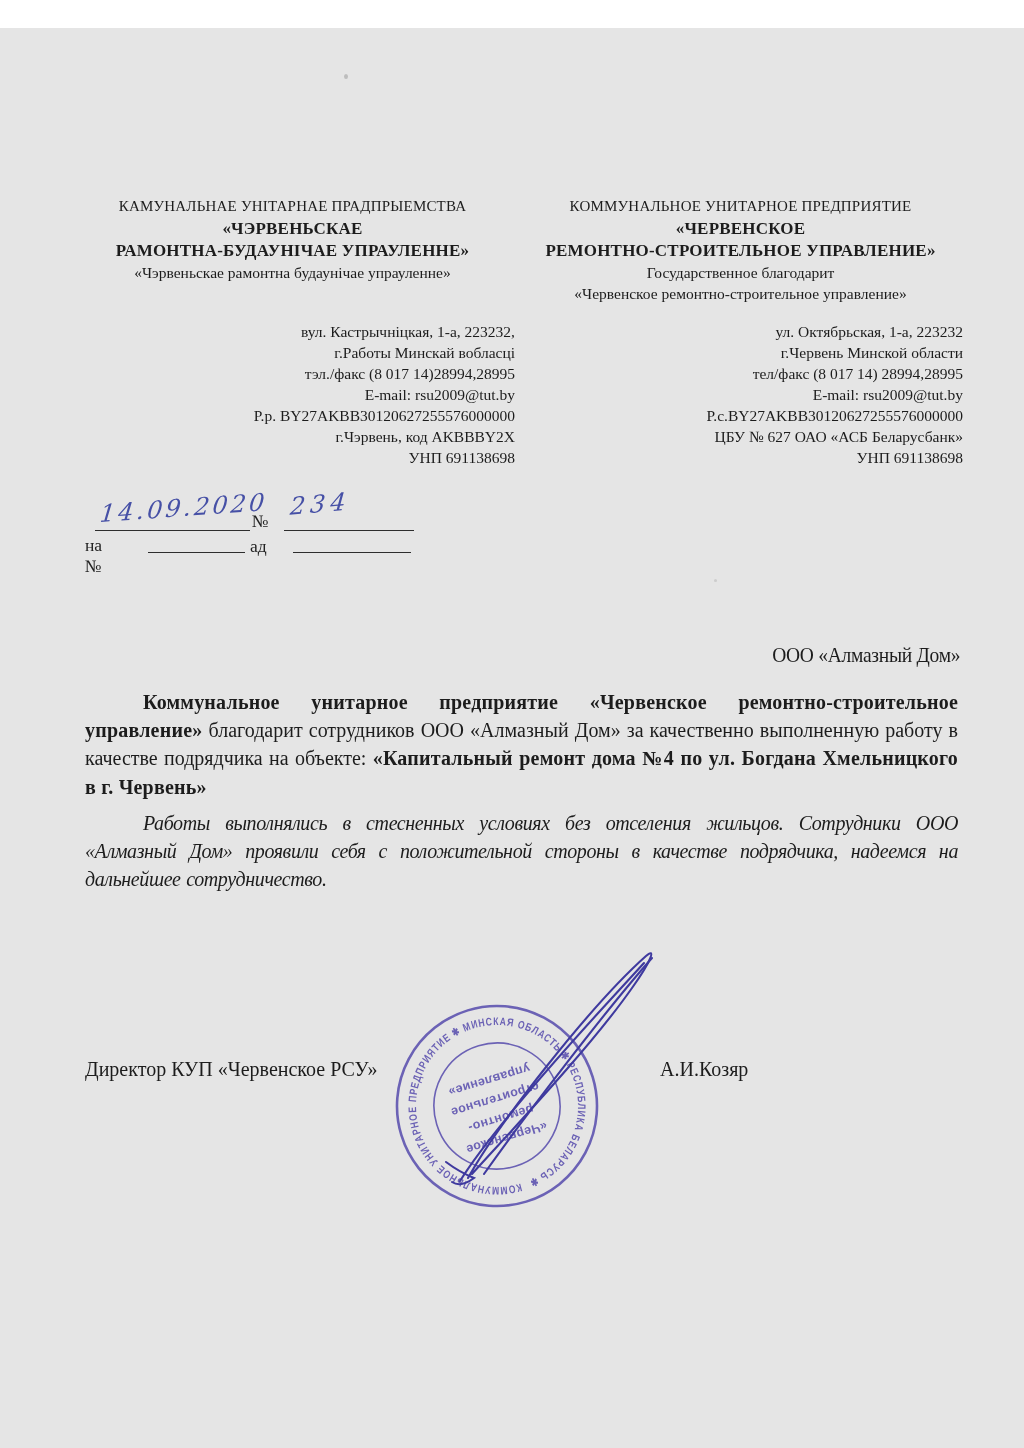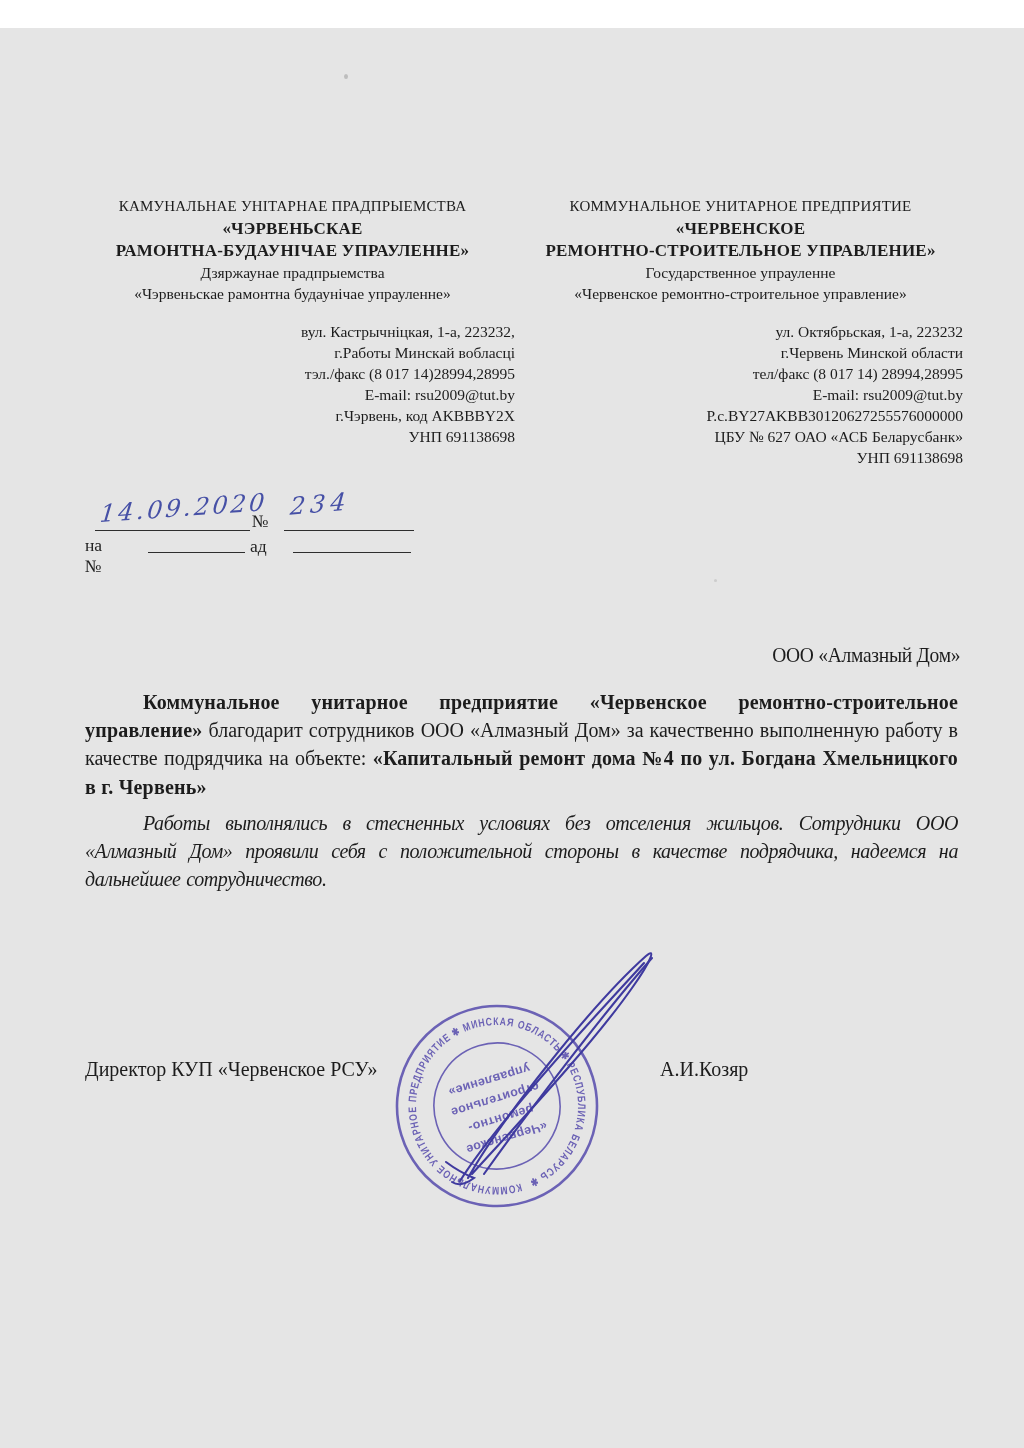--- a/index.html
+++ b/index.html
@@ -58,37 +58,37 @@
 
 <div id="page">
 
   <div class="speck" id="speck1"></div>
   <div class="speck" id="speck2"></div>
 
   <div class="lh lh-left">
     <div class="type-line">КАМУНАЛЬНАЕ УНІТАРНАЕ ПРАДПРЫЕМСТВА</div>
     <div class="org-bold">«ЧЭРВЕНЬСКАЕ</div>
     <div class="org-bold">РАМОНТНА-БУДАУНІЧАЕ УПРАУЛЕННЕ»</div>
-    <div class="sub">Дзяржаунае прадпрыемства</div>
     <div class="sub">«Чэрвеньскае  рамонтна будаунічае упрауленне»</div>
   </div>
   <div class="addr addr-left">
     <div>вул. Кастрычніцкая, 1-а, 223232,</div>
     <div>г.Работы Минскай вобласці</div>
     <div>тэл./факс (8 017 14)28994,28995</div>
     <div>E-mail: rsu2009@tut.by</div>
+    <div>Р.р. BY27AKBB30120627255576000000</div>
     <div>г.Чэрвень, код   AKBBBY2X</div>
     <div>УНП 691138698</div>
   </div>
 
   <div class="lh lh-right">
     <div class="type-line">КОММУНАЛЬНОЕ УНИТАРНОЕ ПРЕДПРИЯТИЕ</div>
     <div class="org-bold">«ЧЕРВЕНСКОЕ</div>
     <div class="org-bold">РЕМОНТНО-СТРОИТЕЛЬНОЕ УПРАВЛЕНИЕ»</div>
-    <div class="sub">Государственное упрауленне</div>
+    <div class="sub">Государственное благодарит</div>
     <div class="sub">«Червенское ремонтно-строительное  управление»</div>
   </div>
   <div class="addr addr-right">
     <div>ул. Октябрьская, 1-а, 223232</div>
     <div>г.Червень Минской области</div>
     <div>тел/факс (8 017  14) 28994,28995</div>
     <div>E-mail:  rsu2009@tut.by</div>
     <div>Р.с.BY27AKBB30120627255576000000</div>
     <div>ЦБУ № 627 ОАО «АСБ Беларусбанк»</div>
     <div>УНП 691138698</div>

